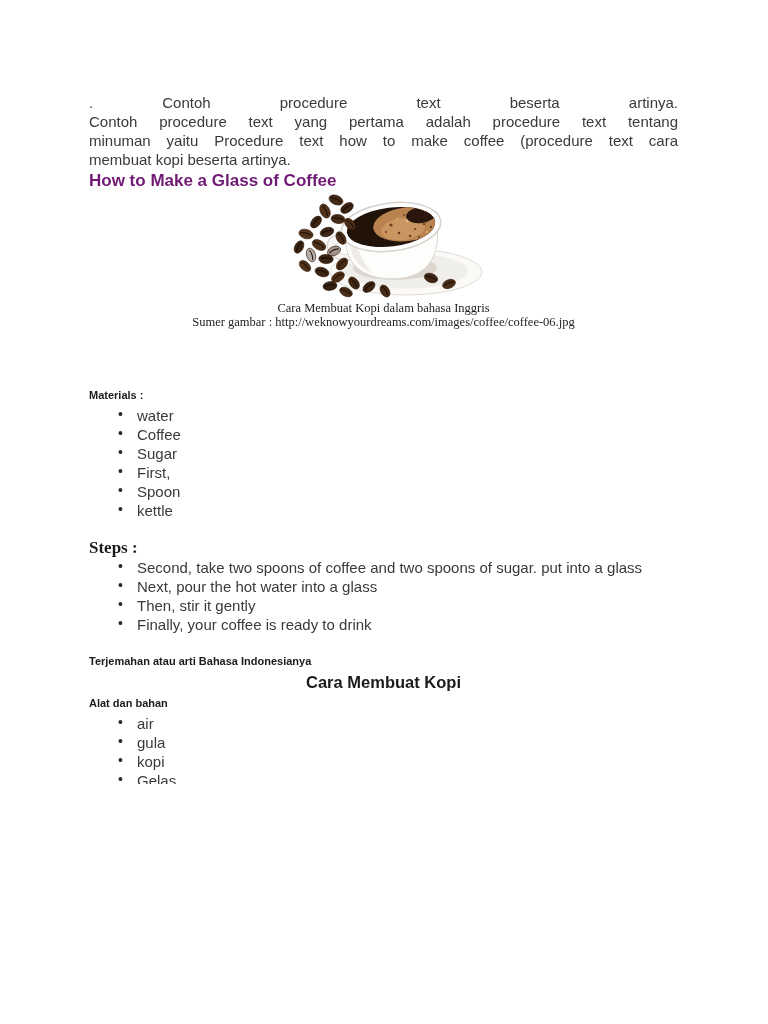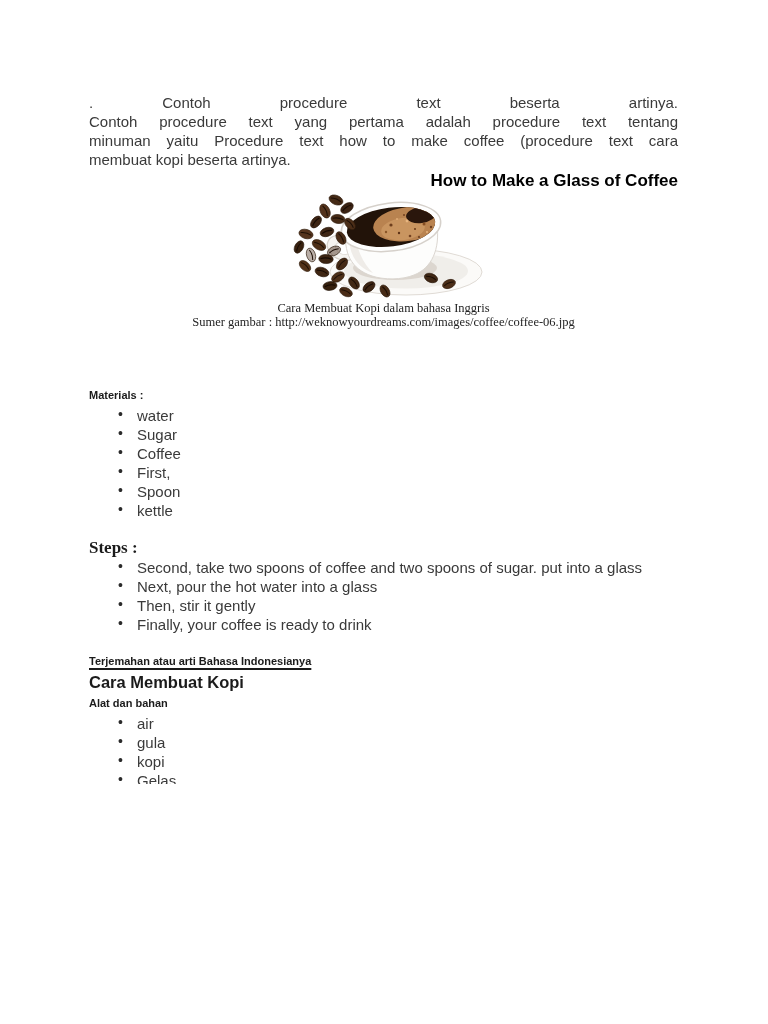--- a/index.html
+++ b/index.html
@@ -22,22 +22,22 @@
   }
   
   .jline { text-align: justify; text-align-last: justify; white-space: normal; }
   .jline.last { text-align: left; text-align-last: left; }
 
   .doc-title {
     margin-top: 1px;
     font-weight: bold;
     font-size: 17px;
     line-height: 21px;
-    color: #000000;
-    text-align: right;
+    color: #701a75;
+    text-align: left;
   }
   .figure { text-align: center; margin: 0; }
   .caption {
     font-family: "Liberation Serif", "DejaVu Serif", serif;
     font-size: 12.5px;
     line-height: 13.5px;
     color: #232323;
     text-align: center;
   }
   .h-sans {
@@ -46,22 +46,22 @@
     line-height: 21px;
     color: #1b1b1b;
   }
   .h-serif {
     font-family: Liberation Serif, serif;
     font-weight: bold;
     font-size: 17px;
     line-height: 21px;
     color: #1b1b1b;
   }
-  .underlined { text-decoration: underline; text-decoration-thickness: 1.5px; text-underline-offset: 3px; }
-  .centered { font-size: 16.5px; }
+  .underlined { text-decoration-thickness: 1.5px; text-underline-offset: 3px; }
+  .centered { text-align: center; font-size: 16.5px; }
 
   ul.bullets { list-style: none; margin: 0; padding: 0; }
   ul.bullets li {
     position: relative;
     padding-left: 48px;
     line-height: 19px;
     color: #3a3a3a;
   }
   ul.bullets li::before {
     content: "\2022";
@@ -239,22 +239,22 @@
         </g>
       </svg>
       <div class="caption">Cara Membuat Kopi dalam bahasa Inggris</div>
       <div class="caption">Sumer gambar :  http://weknowyourdreams.com/images/coffee/coffee-06.jpg</div>
     </div>
 
     <div class="h-sans mt-sec">Materials :</div>
 
     <ul class="bullets mt-list">
         <li class="bullet-item">water</li>
+        <li class="bullet-item">Coffee</li>
         <li class="bullet-item">Sugar</li>
-        <li class="bullet-item">Coffee</li>
         <li class="bullet-item">First,</li>
         <li class="bullet-item">Spoon</li>
         <li class="bullet-item last">kettle</li>
       </ul>
 
     <div class="h-serif mt-head">Steps :</div>
 
     <ul class="bullets mt-list">
         <li class="bullet-item">Second, take two spoons of coffee and two spoons of sugar. put into a glass</li>
         <li class="bullet-item">Next, pour the hot water into a glass</li>

